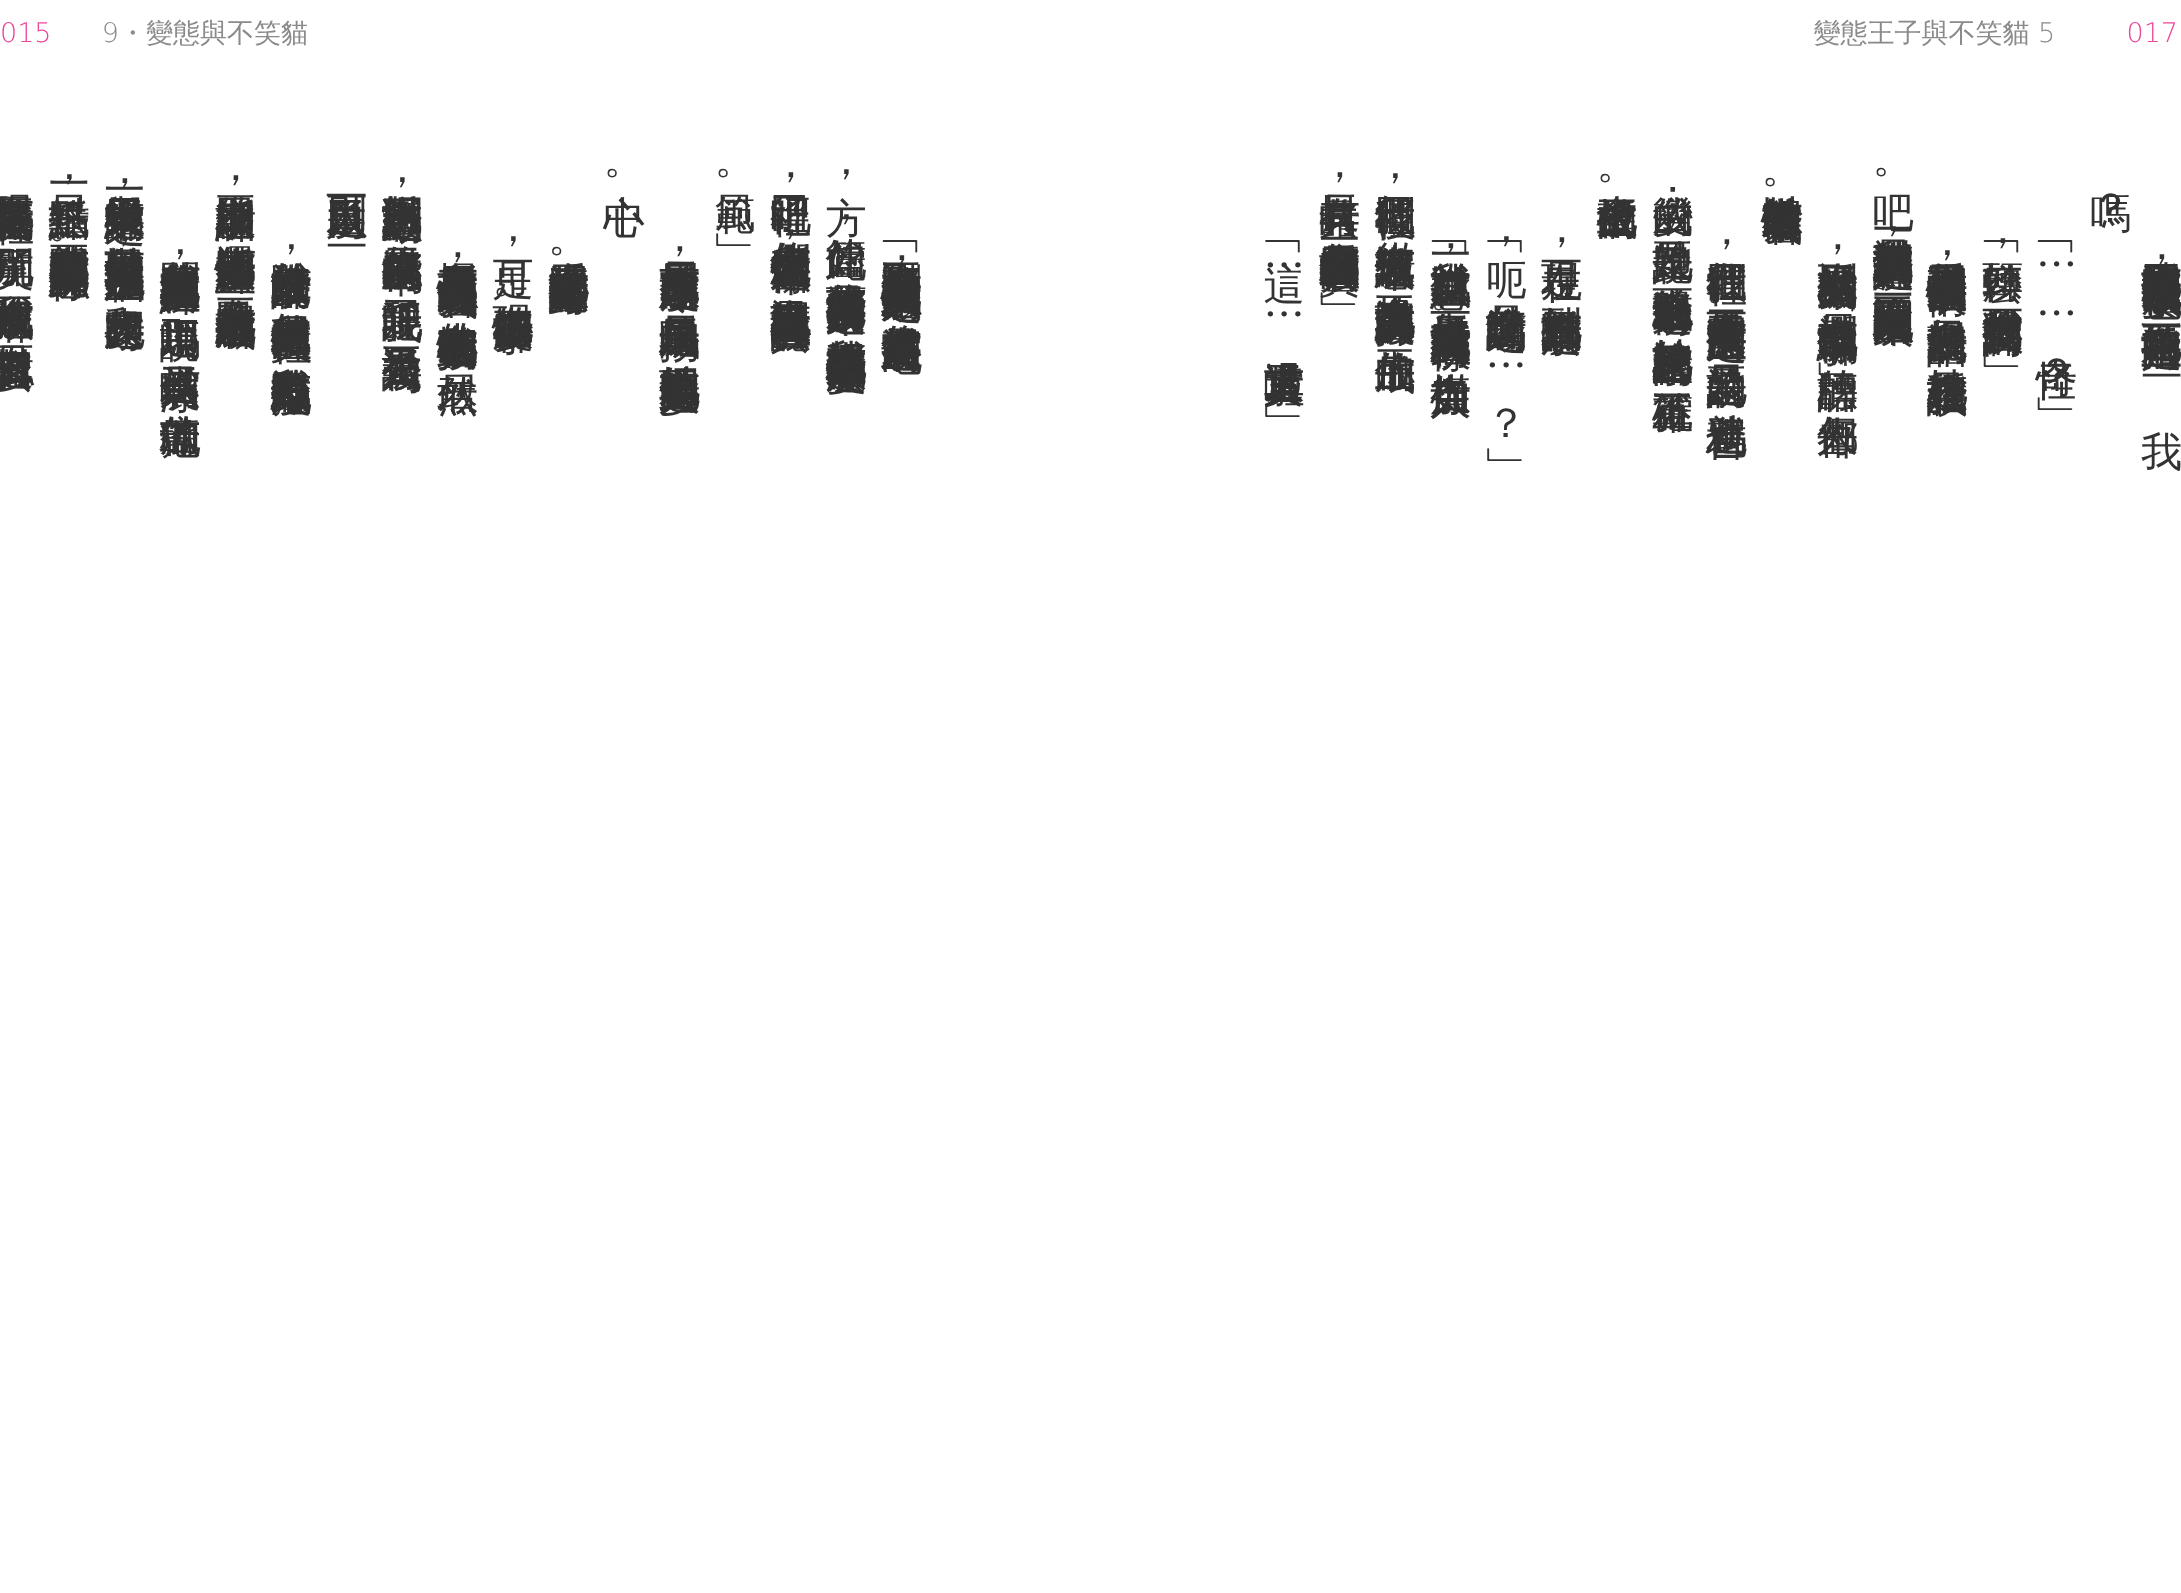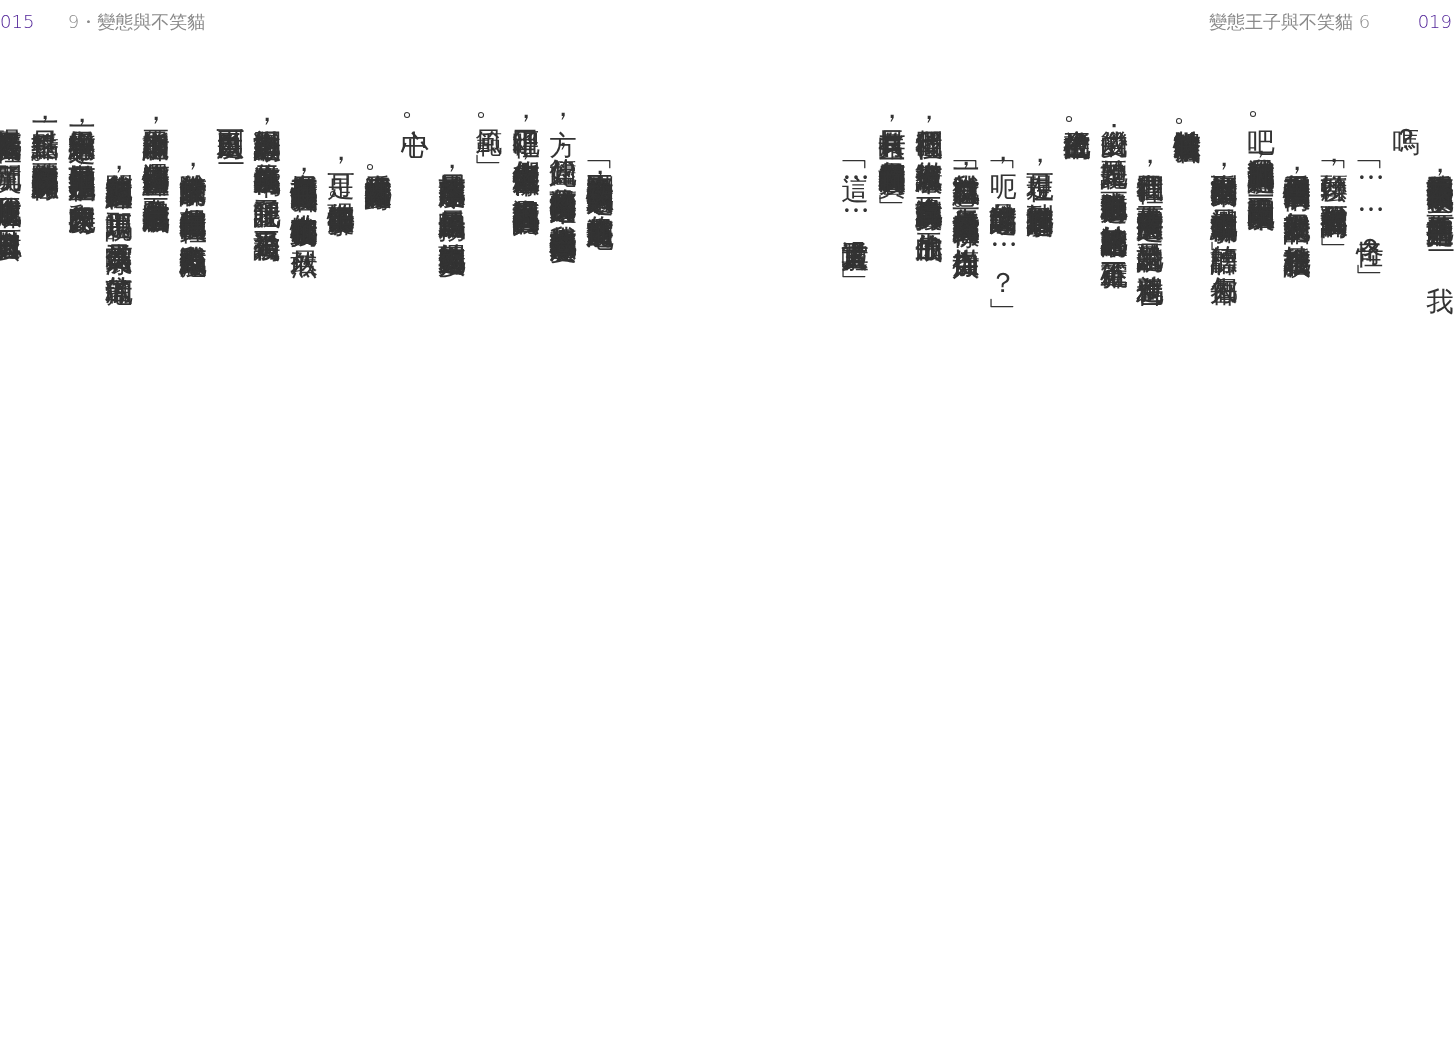--- a/index.html
+++ b/index.html
@@ -1,39 +1,39 @@
 <!DOCTYPE html>
 <html><head>
 <meta charset="utf-8">
 <style>
   html, body { margin: 0; padding: 0; background: #ffffff; }
   body { width: 1454px; height: 1062px; position: relative; overflow: hidden;
          font-family: "DejaVu Serif", "Liberation Serif", serif; color: #2e2e2e; }
   .header { position: absolute; top: 10px; font-family: "DejaVu Sans", "Liberation Sans", sans-serif;
             font-size: 18px; color: #8a8a8a; font-weight: 300; letter-spacing: 0px; white-space: nowrap; }
-  .header .num { color: #4c1d95; text-align: right; }
+  .header .num { color: #ec4899; text-align: right; }
   #hdr-left { left: 0px; }
   #hdr-right { right: 2px; }
   .col { position: absolute; writing-mode: vertical-rl; text-orientation: upright;
          font-size: 27.5px; line-height: 34px; width: 34px; white-space: nowrap;
          letter-spacing: 0.6px; color: #333; }
   .page { position: absolute; top: 0; height: 1062px; }
 </style>
 </head>
 <body>
 
 <div class="header" id="hdr-left">
   <span class="num">015</span>
   <span style="display:inline-block;width:22px"></span>
   <span>9・變態與不笑貓</span>
 </div>
 <div class="header" id="hdr-right">
-  <span>變態王子與不笑貓 6</span>
+  <span>變態王子與不笑貓 5</span>
   <span style="display:inline-block;width:36px"></span>
-  <span class="num">019</span>
+  <span class="num">017</span>
 </div>
 
 <div class="page" id="right-page" style="left:0;width:1454px;">
     <div class="col" style="left: 1424px; top: 152px;">連手指都因長期接受陽光的洗禮而被晒成了小麥色，而她的手指直直指向的是——我</div>
     <div class="col" style="left: 1390px; top: 108px;">嗎？</div>
     <div class="col" style="left: 1354px; top: 152px;">「……奇怪？」</div>
     <div class="col" style="left: 1318px; top: 152px;">「幹麼轉頭，我對你可是有很高的評價的。」</div>
     <div class="col" style="left: 1281px; top: 152px;">看起來仍是平常那副好像快要生氣的表情，但如果我沒聽錯的話，她應該是在稱讚我</div>
     <div class="col" style="left: 1245px; top: 108px;">吧。我還是第一次聽到鋼鐵之王稱讚別人耶，說不定還是開天闢地以來的第一次。</div>
     <div class="col" style="left: 1208px; top: 152px;">沒看到攝影機突然蹦出來，社員們也沒有拿出「成功騙倒你了！」的標語牌。每個人都</div>

